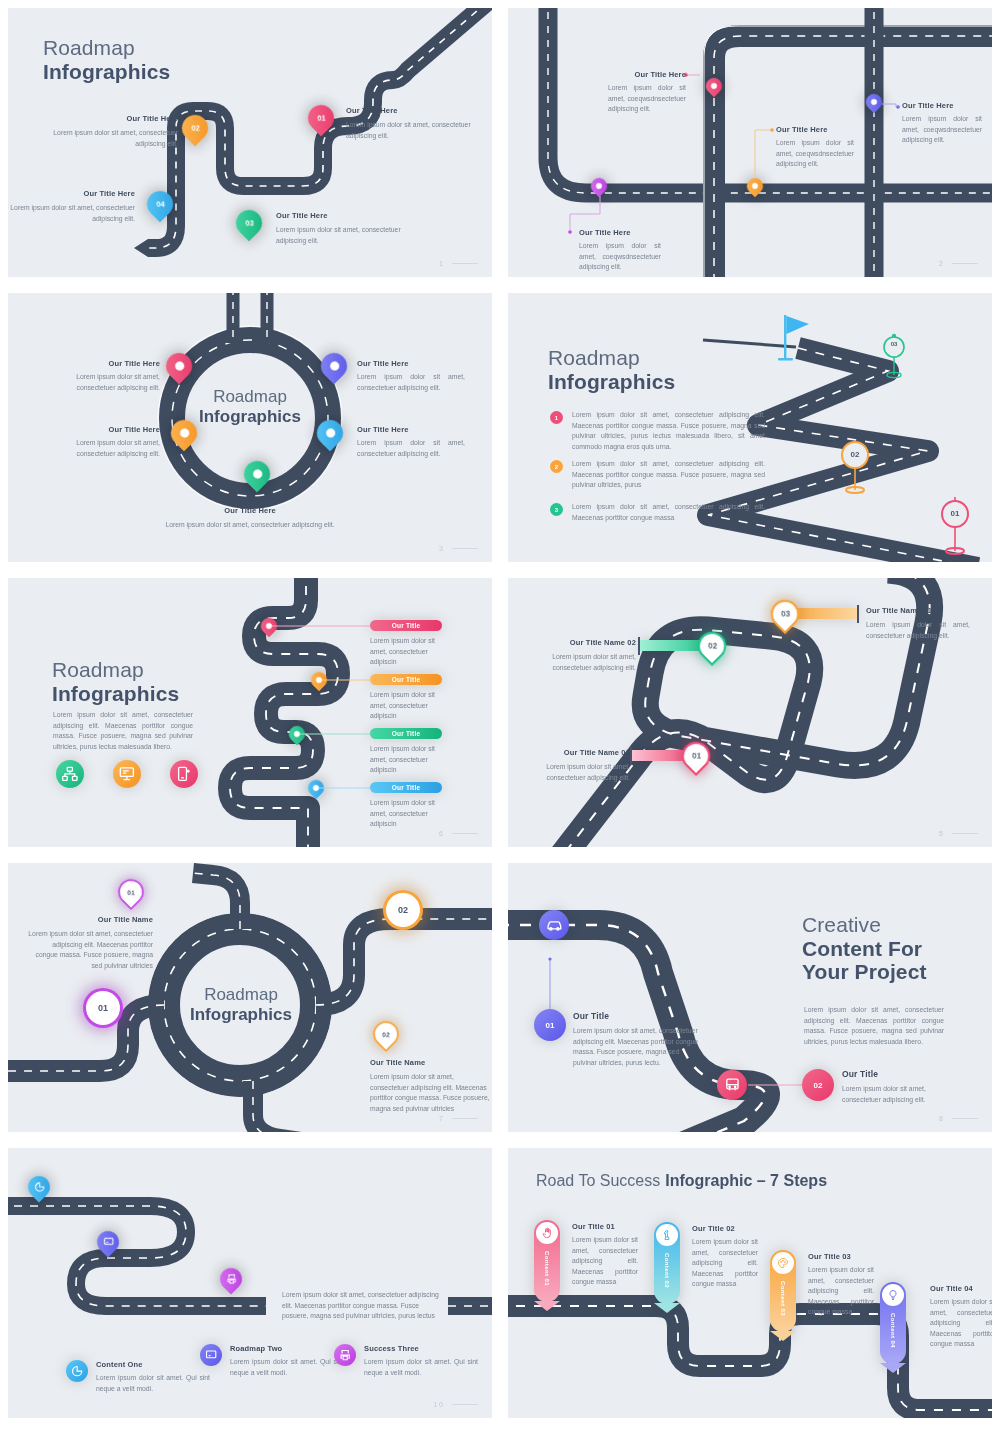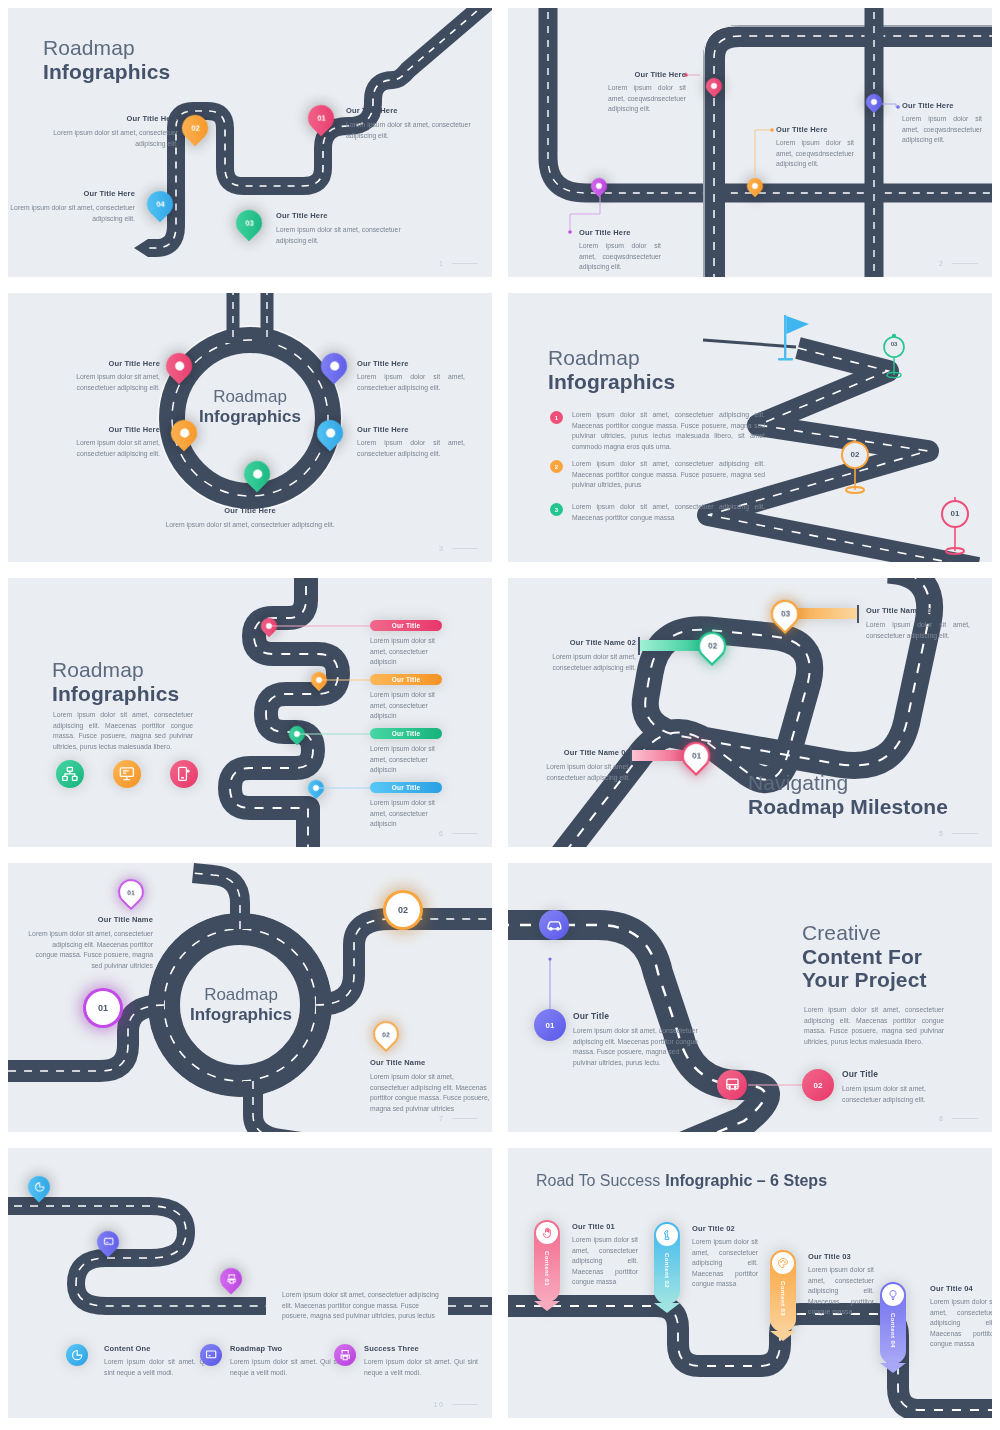--- a/index.html
+++ b/index.html
@@ -449,24 +449,20 @@
       </div>
       <div style="position:absolute;left:24px;top:60px;width:104px" class="t-right">
         <div class="t-title">Our Title Name 02</div>
         <div class="t-body" style="margin-top:5px">Lorem ipsum dolor sit amet, consectetuer adipiscing elit.</div>
       </div>
       <div style="position:absolute;left:18px;top:170px;width:104px" class="t-right">
         <div class="t-title">Our Title Name 01</div>
         <div class="t-body" style="margin-top:5px">Lorem ipsum dolor sit amet, consectetuer adipiscing elit.</div>
       </div>
 
-      <div style="position:absolute;left:240px;top:193px">
-        <div class="h-light">Navigating</div>
-        <div class="h-bold">Roadmap Milestone</div>
-      </div>
 
       <div class="pagenum">
         <span>5</span>
         <i class="rule"></i>
       </div>
     </div>
   </div>
 
   <div class="slide">
     <div class="canvas">
@@ -561,21 +557,21 @@
 
       <div style="position:absolute;left:65px;top:148px;width:126px">
         <div class="t-title" style="font-size:8.5px">Our Title</div>
         <div class="t-body" style="margin-top:5px">Lorem ipsum dolor sit amet, consectetuer adipiscing elit. Maecenas porttitor congue massa. Fusce posuere, magna sed pulvinar ultricies, purus lectu.</div>
       </div>
       <div style="position:absolute;left:334px;top:206px;width:115px">
         <div class="t-title" style="font-size:8.5px">Our Title</div>
         <div class="t-body" style="margin-top:5px">Lorem ipsum dolor sit amet, consectetuer adipiscing elit.</div>
       </div>
 
-      <div style="position:absolute;left:294px;top:58px">
+      <div style="position:absolute;left:294px;top:50px">
         <div class="h-light">Creative</div>
         <div class="h-bold">Content For</div>
         <div class="h-bold">Your Project</div>
       </div>
       <div class="t-body just" style="position:absolute;left:296px;top:142px;width:140px">Lorem ipsum dolor sit amet, consectetuer adipiscing elit. Maecenas porttitor congue massa. Fusce posuere, magna sed pulvinar ultricies, purus lectus malesuada libero.</div>
 
       <div class="pagenum">
         <span>8</span>
         <i class="rule"></i>
       </div>
@@ -603,21 +599,21 @@
         </svg>
       </div>
       <div class="pin glow" style="left:212px;top:120px;width:22px;height:22px;background:linear-gradient(135deg,#d672f0,#b83ede)">
         <svg viewBox="0 0 24 24" fill="none" stroke="#fff" stroke-width="2.2" style="width:11px;height:11px;transform:rotate(45deg)">
           <path d="M6 9V3h12v6M6 18H4v-6h16v6h-2M8 14h8v7H8z"></path>
         </svg>
       </div>
 
       <div class="t-body" style="position:absolute;left:274px;top:142px;width:160px">Lorem ipsum dolor sit amet, consectetuer adipiscing elit. Maecenas porttitor congue massa. Fusce posuere, magna sed pulvinar ultricies, purus lectus</div>
 
-      <div style="position:absolute;left:58px;top:196px;width:144px;display:flex;gap:16px">
+      <div style="position:absolute;left:58px;top:212px;width:144px;display:flex;gap:8px">
         <div class="ico-circle glow" style="position:relative;flex:0 0 22px;width:22px;height:22px;background:linear-gradient(135deg,#59c8f7,#2ba0e3)">
           <svg viewBox="0 0 24 24" fill="none" stroke="#fff" stroke-width="2.2">
               <path d="M12 3a9 9 0 109 9h-9z"></path>
             </svg>
         </div>
         <div>
           <div class="t-title">Content One</div>
           <div class="t-body just" style="margin-top:4px">Lorem ipsum dolor sit amet. Qui sint neque a velit modi.</div>
         </div>
       </div>
@@ -654,21 +650,21 @@
 
   <div class="slide s-last">
     <div class="canvas">
       <svg width="484" height="270" style="position:absolute;left:0;top:0">
         <path d="M -10 158 L 148 158 Q 170 158 170 180 L 170 196 Q 170 218 192 218 L 252 218 Q 272 218 272 196 L 272 186 Q 272 166 292 166 L 368 166 Q 390 166 390 188 L 390 240 Q 390 262 412 262 L 500 262" fill="none" stroke="#3f4c60" stroke-width="22" stroke-linejoin="round"></path>
         <path d="M -10 158 L 148 158 Q 170 158 170 180 L 170 196 Q 170 218 192 218 L 252 218 Q 272 218 272 196 L 272 186 Q 272 166 292 166 L 368 166 Q 390 166 390 188 L 390 240 Q 390 262 412 262 L 500 262" fill="none" stroke="#ffffff" stroke-width="1.8" stroke-dasharray="9 9"></path>
       </svg>
 
       <div style="position:absolute;left:28px;top:24px;display:flex;gap:5px;align-items:baseline">
         <div class="h-sm-light" style="font-size:16px">Road To Success </div>
-        <div class="h-sm-bold" style="font-size:16px">Infographic – 6 Steps</div>
+        <div class="h-sm-bold" style="font-size:16px">Infographic – 7 Steps</div>
       </div>
 
       <div class="ribbon glow" style="left:26px;top:72px;height:82px;background:linear-gradient(180deg,#f2688b,#f8a9bd)">
         <div class="ribbon-head">
           <svg viewBox="0 0 24 24" fill="none" stroke="#ef4e79" stroke-width="1.8">
               <path d="M9 11V5a1.6 1.6 0 113.2 0v5M12.2 10V4.2a1.6 1.6 0 113.2 0V11M15.4 11V6.5a1.6 1.6 0 113.2 0V15a6 6 0 01-6 6H11a5 5 0 01-4-2l-2.4-3.4a1.6 1.6 0 012.5-2L9 15.5"></path>
             </svg>
         </div>
         <span class="lbl">Content 01</span>
         <i class="ribbon-tip" style="border-top:10px solid #f8a9bd"></i>

